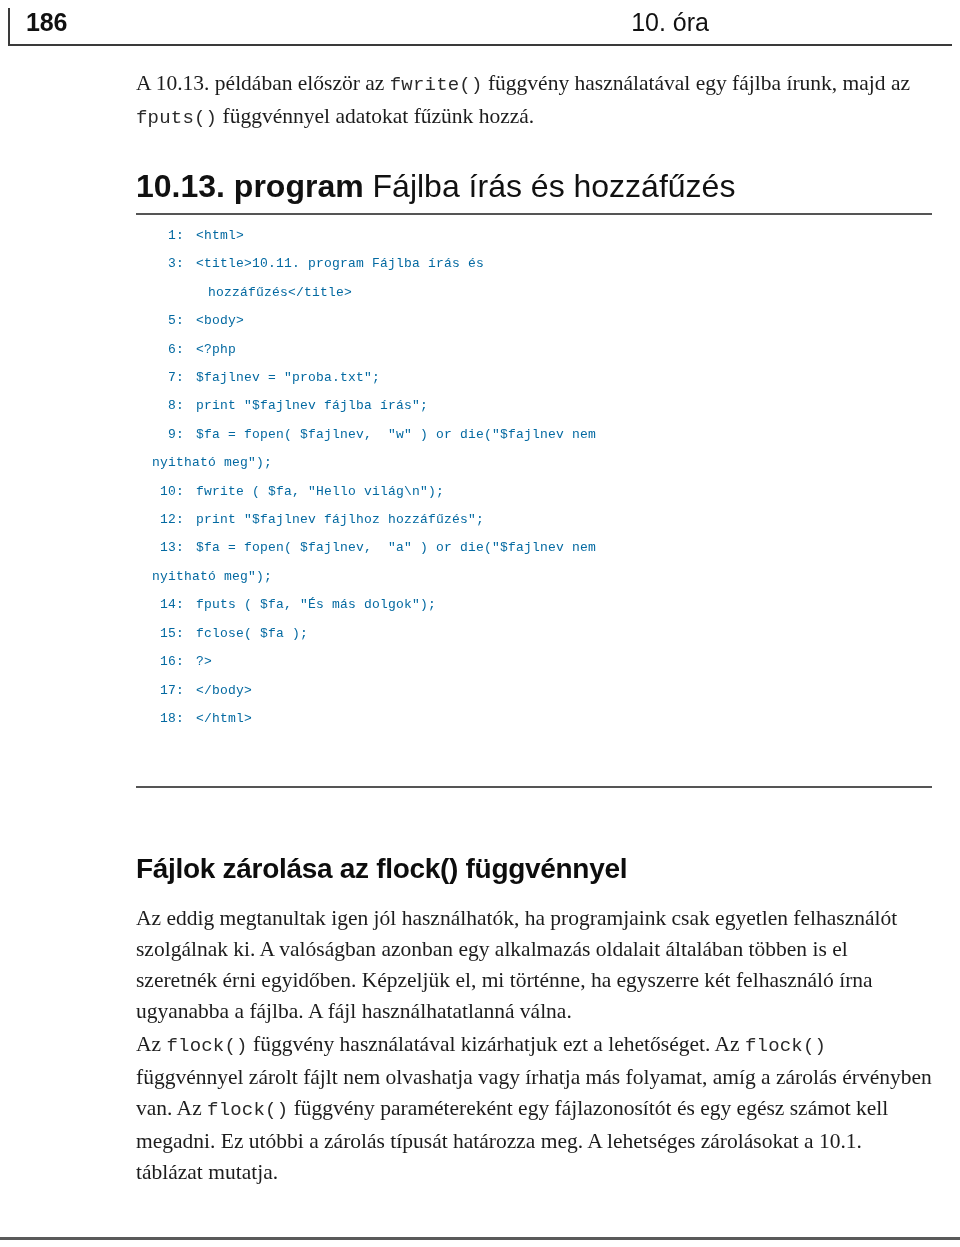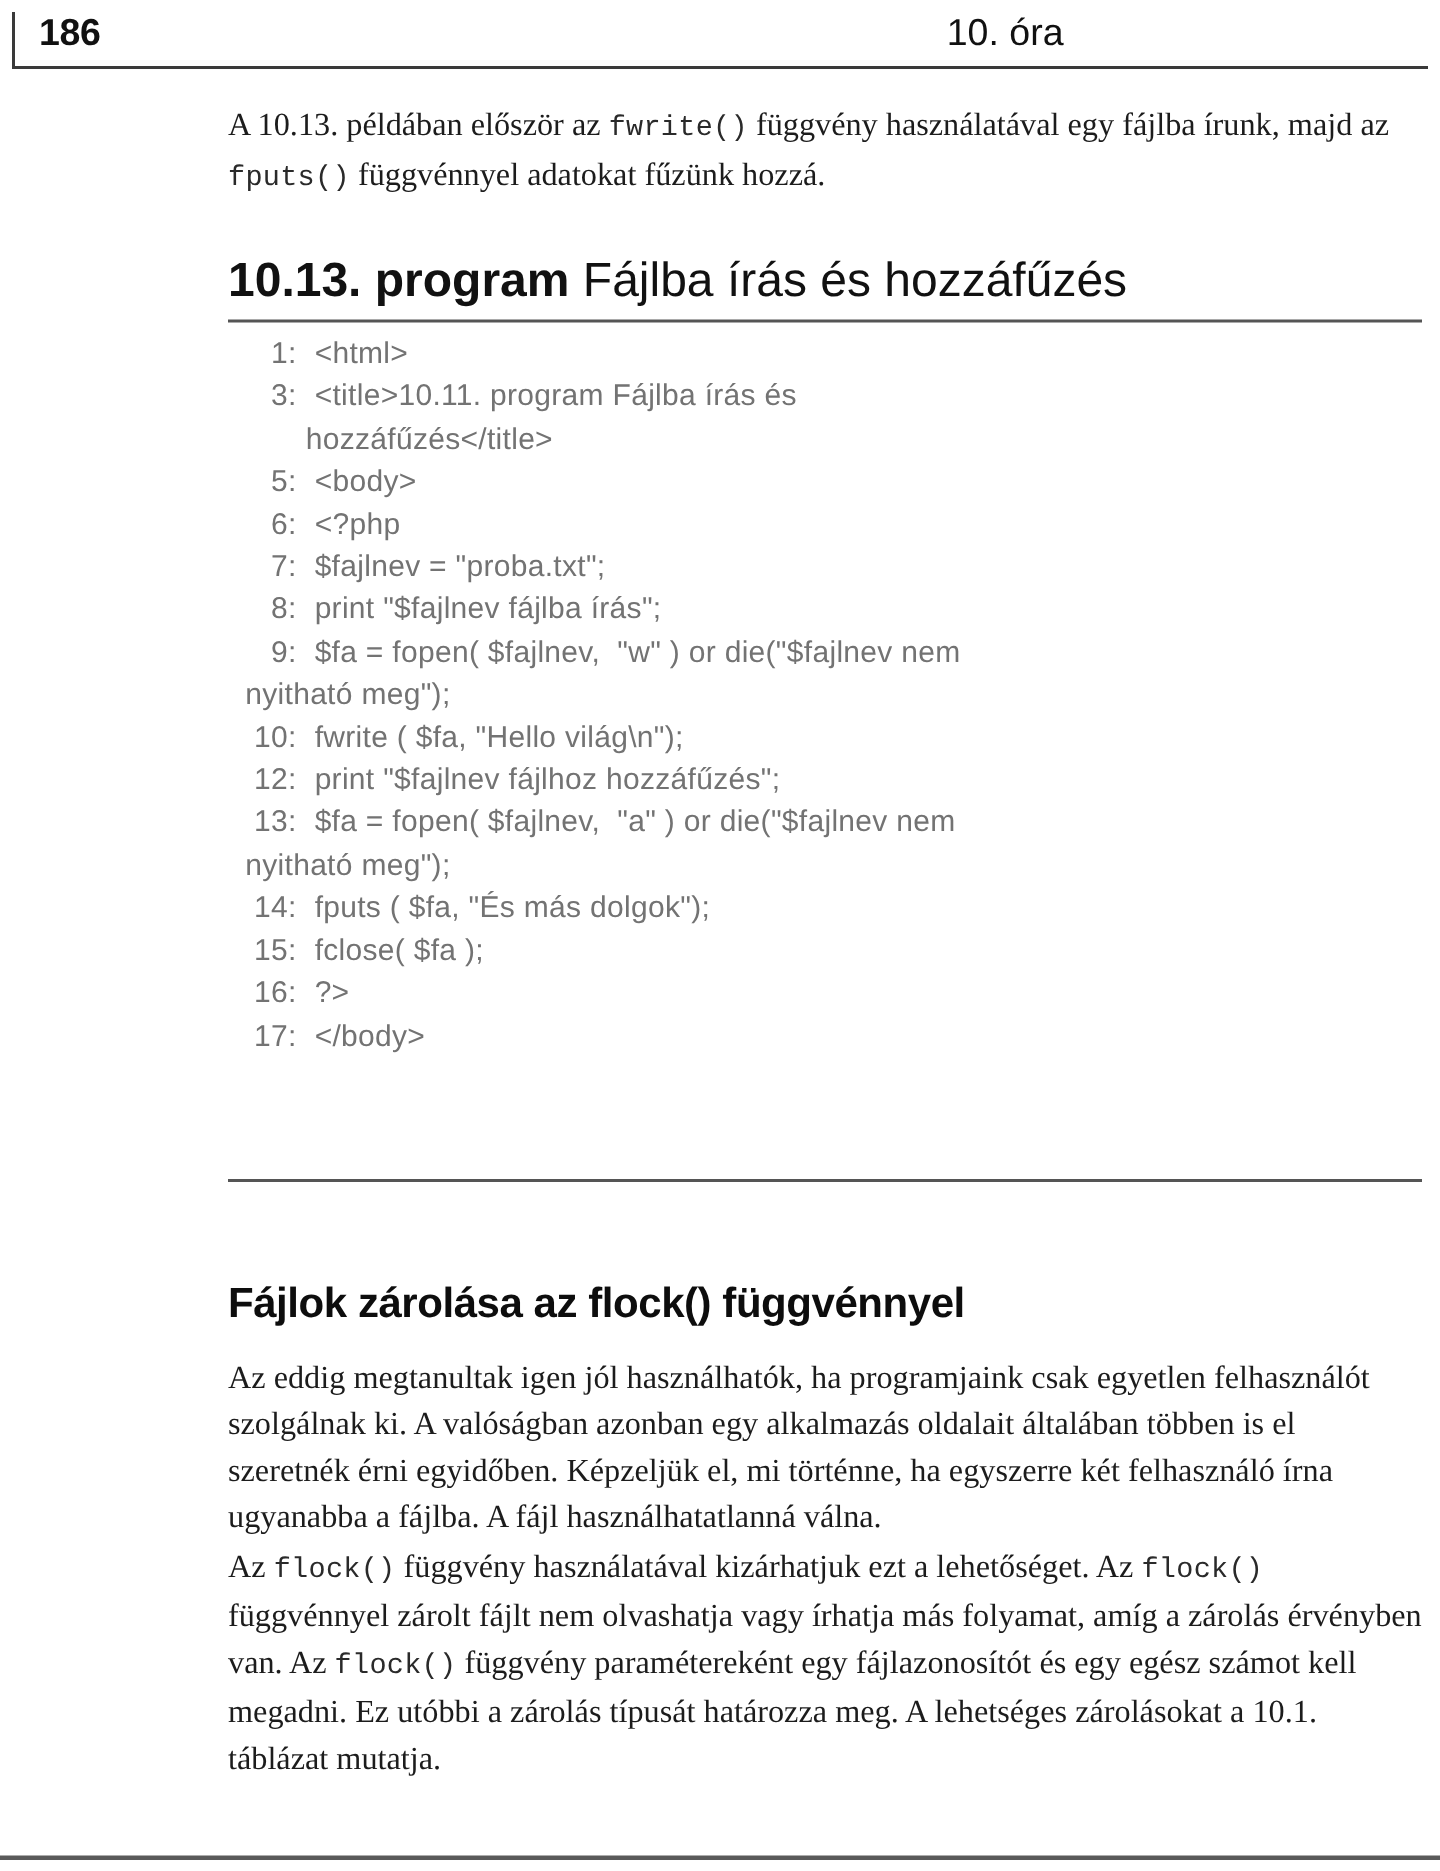--- a/index.html
+++ b/index.html
@@ -72,21 +72,20 @@
     color: #111111;
     line-height: 32px;
     padding-left: 17px;
   }
 
   
   .col {
     position: absolute;
     left: 136px;
     width: 796px;
-    margin-left: 16px;
   }
 
   p.body {
     margin: 0;
     font-size: 21.5px;
     line-height: 31px;
     text-align: left;
     color: #1c1c1c;
   }
 
@@ -114,24 +113,24 @@
     font-weight: 400;
   }
 
   .rule-heavy {
     height: 0;
     border-top: 2.5px solid #555555;
   }
 
   
   .listing {
-    font-family: Liberation Sans, sans-serif;
-    font-size: 20px;
+    font-family: Liberation Mono, monospace;
+    font-size: 13px;
     line-height: 28.4px;
-    color: #737373;
+    color: #0369a1;
     letter-spacing: 0.2px;
   }
 
   .code-line {
     display: block;
     white-space: pre;
     padding-left: 52px;
     text-indent: -52px;
   }
 
@@ -208,20 +207,21 @@
         <span class="code-line"><span class="ln">9</span><span class="colon">:</span><span class="src"> $fa = fopen( $fajlnev,  "w" ) or die("$fajlnev nem</span></span>
         <span class="cont">  nyitható meg");</span>
         <span class="code-line"><span class="ln">10</span><span class="colon">:</span><span class="src"> fwrite ( $fa, "Hello világ\n");</span></span>
         <span class="code-line"><span class="ln">12</span><span class="colon">:</span><span class="src"> print "$fajlnev fájlhoz hozzáfűzés";</span></span>
         <span class="code-line"><span class="ln">13</span><span class="colon">:</span><span class="src"> $fa = fopen( $fajlnev,  "a" ) or die("$fajlnev nem</span></span>
         <span class="cont">  nyitható meg");</span>
         <span class="code-line"><span class="ln">14</span><span class="colon">:</span><span class="src"> fputs ( $fa, "És más dolgok");</span></span>
         <span class="code-line"><span class="ln">15</span><span class="colon">:</span><span class="src"> fclose( $fa );</span></span>
         <span class="code-line"><span class="ln">16</span><span class="colon">:</span><span class="src"> ?&gt;</span></span>
         <span class="code-line"><span class="ln">17</span><span class="colon">:</span><span class="src"> &lt;/body&gt;</span></span>
+        <span class="code-line"><span class="ln">18</span><span class="colon">:</span><span class="src"> &lt;/html&gt;</span></span>
       </div>
   </div>
 
   <div class="col rule-heavy" style="top:786px; width:796px;"></div>
 
   <div class="col" style="top:851px;">
     <h2 class="sect">Fájlok zárolása az flock() függvénnyel</h2>
   </div>
 
   <div class="col" style="top:903px;">

